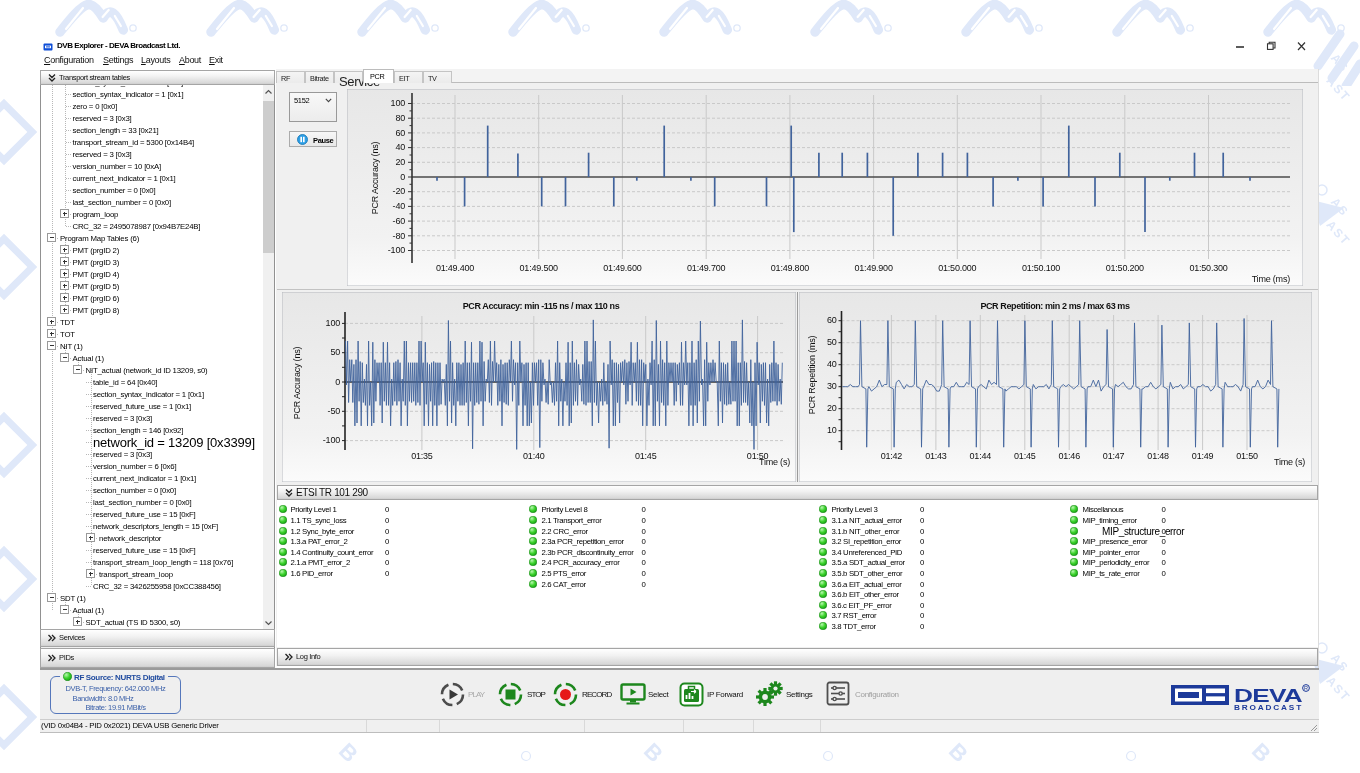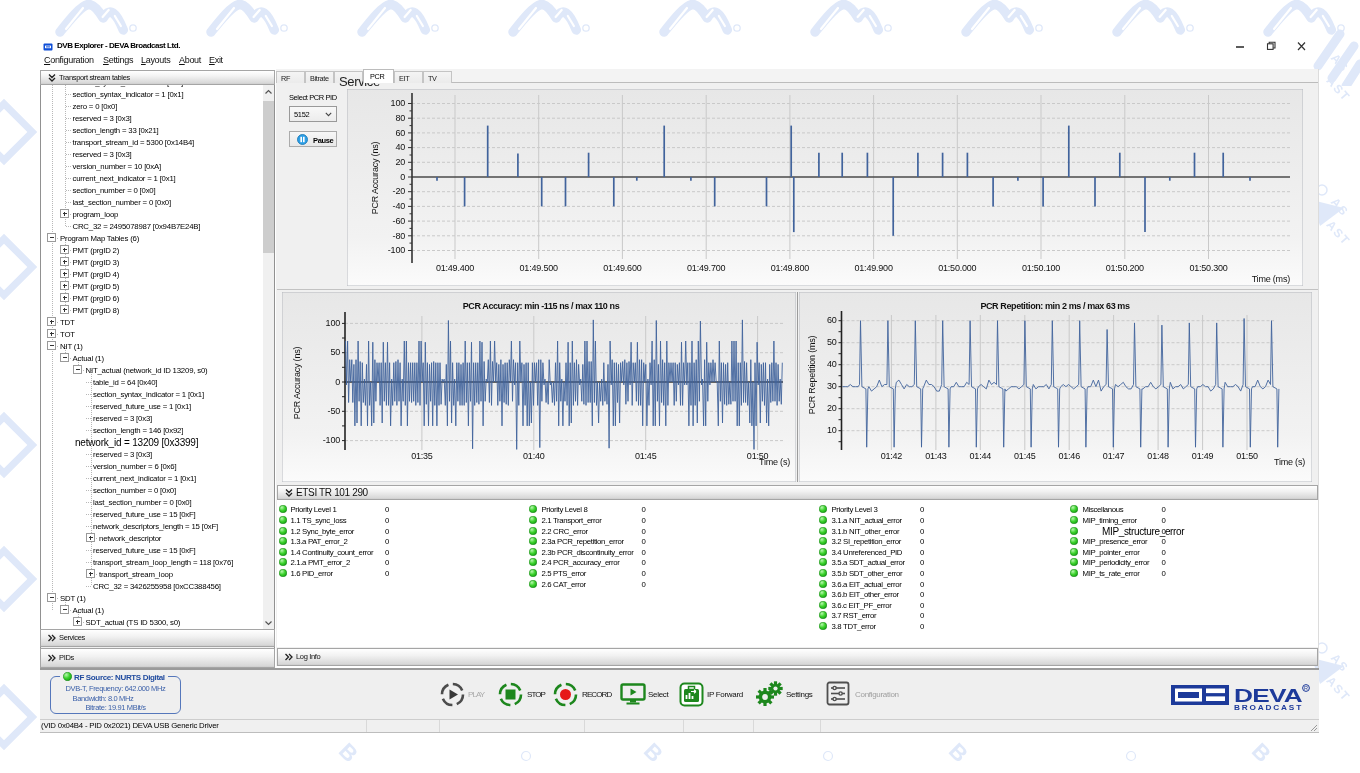--- a/index.html
+++ b/index.html
@@ -251,21 +251,21 @@
     <div style="position:absolute;left:52px;top:297px;transform:translateY(-50%);font-size:7.8px;letter-spacing:-0.2px;color:#000;white-space:nowrap">table_id = 64 [0x40]</div>
     <div style="position:absolute;left:45px;top:309px;width:5px;height:1px;background-image:repeating-linear-gradient(to right,#b8b8b8 0,#b8b8b8 1px,transparent 1px,transparent 2px)"></div>
     <div style="position:absolute;left:52px;top:309px;transform:translateY(-50%);font-size:7.8px;letter-spacing:-0.2px;color:#000;white-space:nowrap">section_syntax_indicator = 1 [0x1]</div>
     <div style="position:absolute;left:45px;top:321px;width:5px;height:1px;background-image:repeating-linear-gradient(to right,#b8b8b8 0,#b8b8b8 1px,transparent 1px,transparent 2px)"></div>
     <div style="position:absolute;left:52px;top:321px;transform:translateY(-50%);font-size:7.8px;letter-spacing:-0.2px;color:#000;white-space:nowrap">reserved_future_use = 1 [0x1]</div>
     <div style="position:absolute;left:45px;top:333px;width:5px;height:1px;background-image:repeating-linear-gradient(to right,#b8b8b8 0,#b8b8b8 1px,transparent 1px,transparent 2px)"></div>
     <div style="position:absolute;left:52px;top:333px;transform:translateY(-50%);font-size:7.8px;letter-spacing:-0.2px;color:#000;white-space:nowrap">reserved = 3 [0x3]</div>
     <div style="position:absolute;left:45px;top:345px;width:5px;height:1px;background-image:repeating-linear-gradient(to right,#b8b8b8 0,#b8b8b8 1px,transparent 1px,transparent 2px)"></div>
     <div style="position:absolute;left:52px;top:345px;transform:translateY(-50%);font-size:7.8px;letter-spacing:-0.2px;color:#000;white-space:nowrap">section_length = 146 [0x92]</div>
     <div style="position:absolute;left:45px;top:357px;width:5px;height:1px;background-image:repeating-linear-gradient(to right,#b8b8b8 0,#b8b8b8 1px,transparent 1px,transparent 2px)"></div>
-    <div style="position:absolute;left:34px;top:357px;transform:translateY(-50%);font-size:10px;letter-spacing:-0.2px;color:#000;white-space:nowrap">network_id = 13209 [0x3399]</div>
+    <div style="position:absolute;left:52px;top:357px;transform:translateY(-50%);font-size:13px;letter-spacing:-0.2px;color:#000;white-space:nowrap">network_id = 13209 [0x3399]</div>
     <div style="position:absolute;left:45px;top:369px;width:5px;height:1px;background-image:repeating-linear-gradient(to right,#b8b8b8 0,#b8b8b8 1px,transparent 1px,transparent 2px)"></div>
     <div style="position:absolute;left:52px;top:369px;transform:translateY(-50%);font-size:7.8px;letter-spacing:-0.2px;color:#000;white-space:nowrap">reserved = 3 [0x3]</div>
     <div style="position:absolute;left:45px;top:381px;width:5px;height:1px;background-image:repeating-linear-gradient(to right,#b8b8b8 0,#b8b8b8 1px,transparent 1px,transparent 2px)"></div>
     <div style="position:absolute;left:52px;top:381px;transform:translateY(-50%);font-size:7.8px;letter-spacing:-0.2px;color:#000;white-space:nowrap">version_number = 6 [0x6]</div>
     <div style="position:absolute;left:45px;top:393px;width:5px;height:1px;background-image:repeating-linear-gradient(to right,#b8b8b8 0,#b8b8b8 1px,transparent 1px,transparent 2px)"></div>
     <div style="position:absolute;left:52px;top:393px;transform:translateY(-50%);font-size:7.8px;letter-spacing:-0.2px;color:#000;white-space:nowrap">current_next_indicator = 1 [0x1]</div>
     <div style="position:absolute;left:45px;top:405px;width:5px;height:1px;background-image:repeating-linear-gradient(to right,#b8b8b8 0,#b8b8b8 1px,transparent 1px,transparent 2px)"></div>
     <div style="position:absolute;left:52px;top:405px;transform:translateY(-50%);font-size:7.8px;letter-spacing:-0.2px;color:#000;white-space:nowrap">section_number = 0 [0x0]</div>
     <div style="position:absolute;left:45px;top:417px;width:5px;height:1px;background-image:repeating-linear-gradient(to right,#b8b8b8 0,#b8b8b8 1px,transparent 1px,transparent 2px)"></div>
     <div style="position:absolute;left:52px;top:417px;transform:translateY(-50%);font-size:7.8px;letter-spacing:-0.2px;color:#000;white-space:nowrap">last_section_number = 0 [0x0]</div>
@@ -535,21 +535,21 @@
     <line x1="39.5" y1="50.7" x2="42.5" y2="50.7" stroke="#222" stroke-width="1"></line>
     <line x1="39.5" y1="39.7" x2="42.5" y2="39.7" stroke="#222" stroke-width="1"></line>
     <line x1="39.5" y1="28.7" x2="42.5" y2="28.7" stroke="#222" stroke-width="1"></line>
     <text x="506" y="173" font-size="9" letter-spacing="-0.2" text-anchor="end" fill="#111">Time (s)</text>
     <text x="16" y="83" font-size="9" letter-spacing="-0.2" text-anchor="middle" fill="#111" transform="rotate(-90 16 83)">PCR Repetition (ms)</text>
     <polyline points="43.5,94.7 46.1,94.7 48.7,94.7 51.3,92.5 53.9,94.7 56.5,94.7 59.1,94.7 60.5,92.5 61.5,28.7 62.9,94.7 66.9,96.9 67.7,155.2 68.9,96.9 69.9,94.7 72.5,99.1 75.1,96.9 77.7,94.7 80.3,88.1 82.9,94.7 85.5,92.5 87.9,92.5 88.9,28.7 90.3,94.7 94.3,96.9 95.1,155.2 96.3,96.9 97.3,90.3 99.9,88.1 102.5,92.5 105.1,96.9 107.7,92.5 110.3,94.7 112.9,94.7 115.3,92.5 116.3,28.7 117.7,94.7 121.7,96.9 122.5,155.2 123.7,96.9 124.7,94.7 127.3,88.1 129.9,92.5 132.5,92.5 135.1,94.7 137.7,99.1 140.3,99.1 142.7,92.5 143.7,28.7 145.1,94.7 149.1,96.9 149.9,155.2 151.1,96.9 152.1,94.7 154.7,94.7 157.3,90.3 159.9,94.7 162.5,94.7 165.1,94.7 167.7,90.3 170.1,92.5 171.1,28.7 172.5,94.7 176.5,96.9 177.3,155.2 178.5,96.9 179.5,94.7 182.1,92.5 184.7,94.7 187.3,96.9 189.9,88.1 192.5,92.5 195.1,90.3 197.5,92.5 198.5,28.7 199.9,94.7 203.9,96.9 204.7,155.2 205.9,96.9 206.9,99.1 209.5,96.9 212.1,94.7 214.7,94.7 217.3,94.7 219.9,96.9 222.5,94.7 224.9,92.5 225.9,28.7 227.3,94.7 231.3,96.9 232.1,155.2 233.3,96.9 234.3,92.5 236.9,96.9 239.5,94.7 242.1,94.7 244.7,94.7 247.3,92.5 249.9,96.9 252.3,92.5 253.3,28.7 254.7,94.7 258.7,96.9 259.5,155.2 260.7,96.9 261.7,94.7 264.3,92.5 266.9,94.7 269.5,92.5 272.1,94.7 274.7,96.9 277.3,94.7 279.7,92.5 280.7,28.7 282.1,94.7 286.1,96.9 286.9,155.2 288.1,96.9 289.1,94.7 291.7,94.7 294.3,88.1 296.9,94.7 299.5,88.1 302.1,99.1 304.7,94.7 307.1,92.5 308.1,37.5 309.5,94.7 313.5,96.9 314.3,155.2 315.5,96.9 316.5,92.5 319.1,94.7 321.7,92.5 324.3,90.3 326.9,94.7 329.5,96.9 332.1,96.9 334.5,92.5 335.5,30.9 336.9,94.7 340.9,96.9 341.7,155.2 342.9,96.9 343.9,96.9 346.5,94.7 349.1,94.7 351.7,90.3 354.3,94.7 356.9,96.9 359.5,94.7 361.9,92.5 362.9,33.1 364.3,94.7 368.3,96.9 369.1,155.2 370.3,96.9 371.3,90.3 373.9,96.9 376.5,94.7 379.1,94.7 381.7,92.5 384.3,96.9 386.9,94.7 389.3,92.5 390.3,30.9 391.7,94.7 395.7,96.9 396.5,155.2 397.7,96.9 398.7,94.7 401.3,94.7 403.9,92.5 406.5,94.7 409.1,94.7 411.7,99.1 414.3,96.9 416.7,92.5 417.7,30.9 419.1,94.7 423.1,96.9 423.9,155.2 425.1,96.9 426.1,90.3 428.7,94.7 431.3,94.7 433.9,94.7 436.5,92.5 439.1,94.7 441.7,99.1 444.1,92.5 445.1,26.5 446.5,94.7 450.5,96.9 451.3,155.2 452.5,96.9 453.5,94.7 456.1,94.7 458.7,88.1 461.3,94.7 463.9,96.9 466.5,94.7 469.1,88.1 471.5,92.5 472.5,28.7 473.9,94.7 477.9,96.9 478.7,155.2 479.9,96.9" fill="none" stroke="#41639c" stroke-width="0.9"></polyline>
   </svg>
 <div style="position:absolute;left:277px;top:289px;width:1041px;height:1px;background:#c2c2c2"></div>
 <div style="position:absolute;left:797px;top:292px;width:1px;height:190px;background:#9b9b9b"></div>
 <div style="position:absolute;left:289px;top:93px;font-size:7.5px;letter-spacing:-0.4px;color:#000">Select PCR PID</div>
-<div style="position:absolute;left:289px;top:106px;width:48px;height:16px;background:linear-gradient(#f8f8f8,#ececec);border:1px solid #999;box-sizing:border-box">
+<div style="position:absolute;left:289px;top:92px;width:48px;height:30px;background:linear-gradient(#f8f8f8,#ececec);border:1px solid #999;box-sizing:border-box">
     <div style="position:absolute;left:4px;top:2.5px;font-size:7.5px;letter-spacing:-0.3px;color:#000">5152</div>
     <svg style="position:absolute;right:4px;top:5px;width:7px;height:5px" viewBox="0 0 7 5">
       <path d="M0.8,0.8 L3.5,3.6 L6.2,0.8" fill="none" stroke="#444" stroke-width="1.1"></path>
     </svg>
   </div>
 <div style="position:absolute;left:289px;top:131px;width:48px;height:16px;background:linear-gradient(#f7f7f7,#e8e8e8);border:1px solid #ababab;box-sizing:border-box">
     <svg style="position:absolute;left:7px;top:1.5px;width:11px;height:11px" viewBox="0 0 11 11">
       <circle cx="5.5" cy="5.5" r="5" fill="#2e9fe6" stroke="#1173b4" stroke-width="0.8"></circle>
       <rect x="3.4" y="2.8" width="1.6" height="5.4" fill="#fff"></rect>
       <rect x="6" y="2.8" width="1.6" height="5.4" fill="#fff"></rect>

